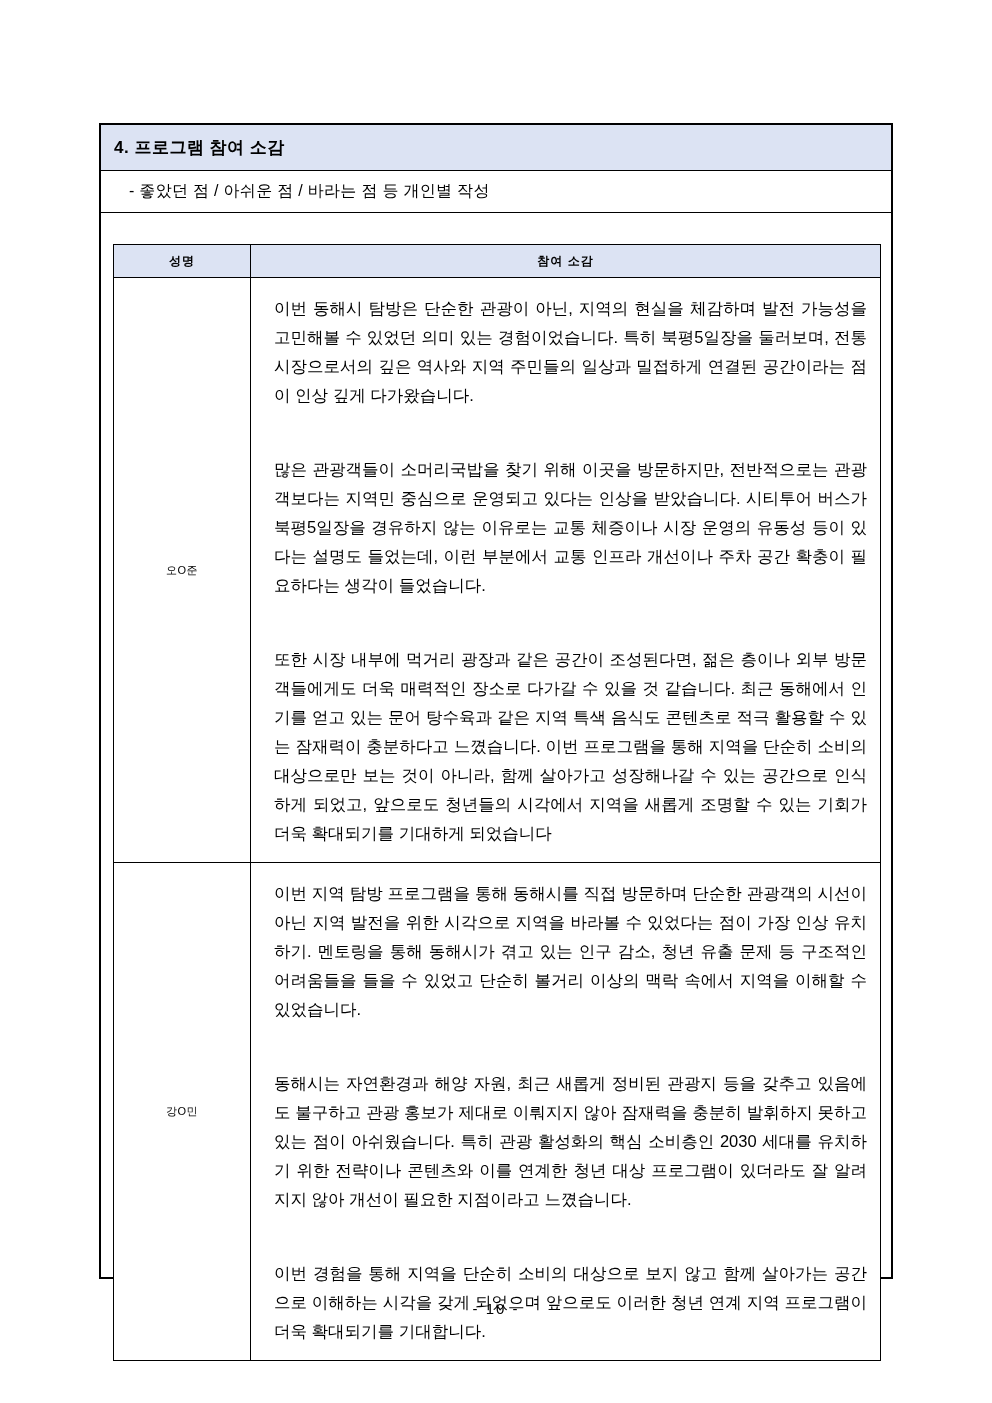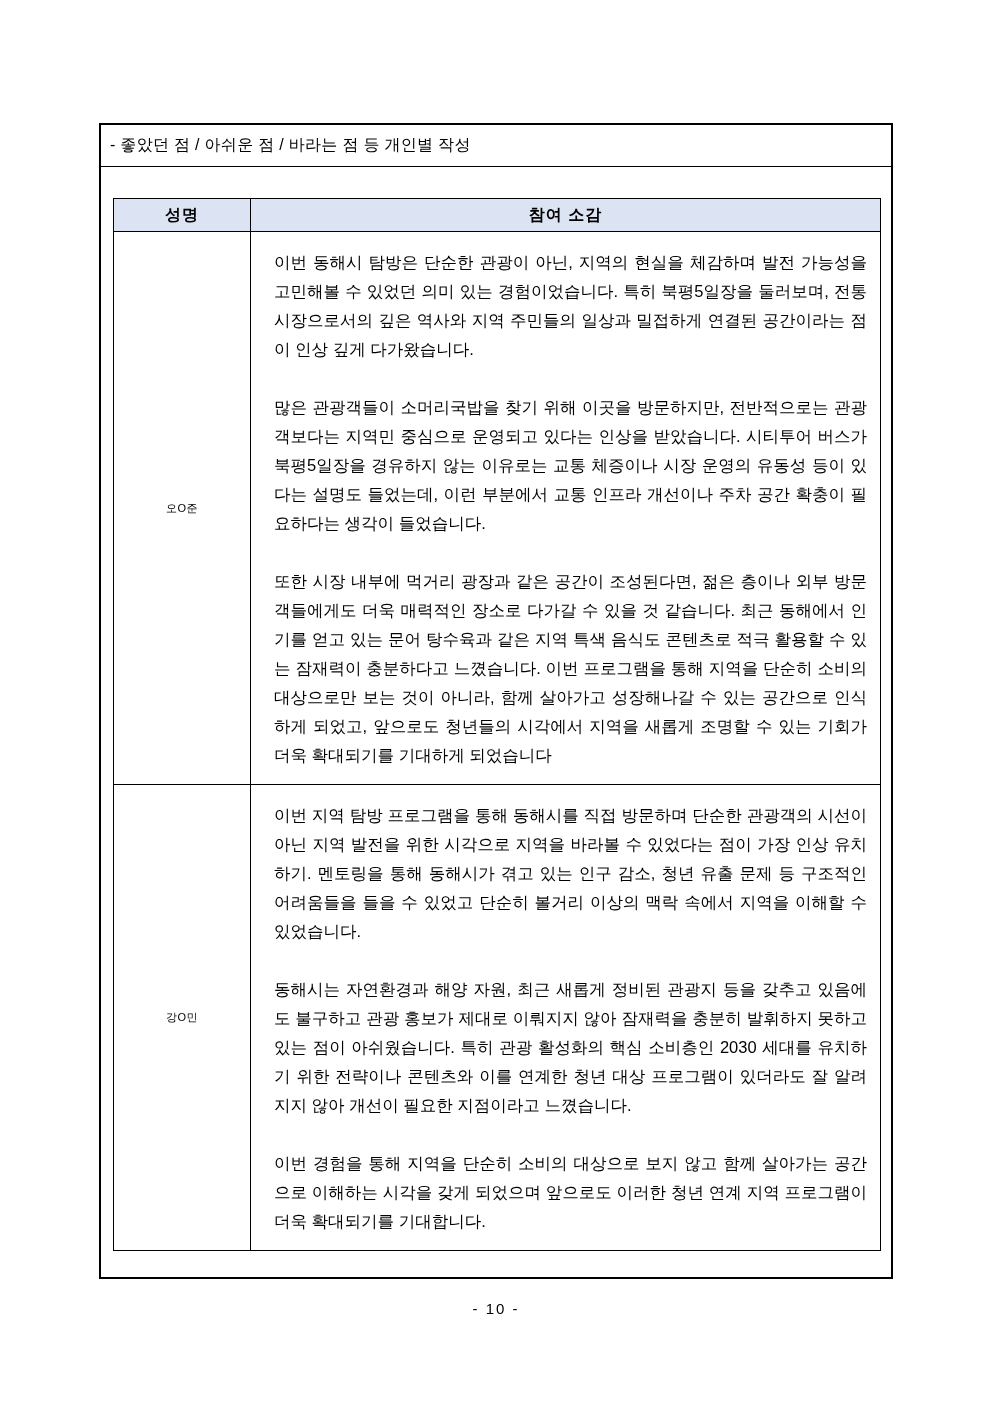--- a/index.html
+++ b/index.html
@@ -39,39 +39,39 @@
     font-size: 17px;
     font-weight: bold;
     letter-spacing: 0.5px;
   }
   .section-subtitle {
     height: 42px;
     background: #ffffff;
     border-bottom: 1px solid var(--border-color);
     display: flex;
     align-items: center;
-    padding: 0 9px;
+    padding: 0 28px;
     font-size: 16px;
     letter-spacing: 0.3px;
   }
   .section-body {
     padding: 31px 10px 6px 12px;
   }
   table.feedback-table {
     width: 100%;
     border-collapse: collapse;
     border: 1.5px solid var(--border-color);
     table-layout: fixed;
   }
   table.feedback-table th {
     background: var(--header-bg);
     border: 1px solid var(--border-color);
     border-bottom-width: 1.5px;
     height: 33px;
-    font-size: 16px;
+    font-size: 12px;
     font-weight: bold;
     text-align: center;
     vertical-align: middle;
     letter-spacing: 1px;
   }
   th.col-name { width: 137px; }
   table.feedback-table td {
     border: 1px solid var(--border-color);
     background: #ffffff;
   }
@@ -86,38 +86,39 @@
     padding: 16px 13px 14px 23px;
     font-size: 16.5px;
     line-height: 29px;
     text-align: justify;
   }
   td.feedback-cell p {
     margin: 0;
     word-break: break-all;
   }
   td.feedback-cell p + p {
-    margin-top: 29px;
+    margin-top: 45px;
   }
   tr.row-1 td { height: 538px; }
   tr.row-2 td { height: 455px; }
   .page-number {
     position: absolute;
     left: 0;
     top: 1300px;
     width: 100%;
     text-align: center;
     font-size: 15px;
     letter-spacing: 2px;
   }
 </style>
 </head>
 <body>
 
 <div class="outer-box">
+  <div class="section-header">4. 프로그램 참여 소감</div>
   <div class="section-subtitle">- 좋았던 점 / 아쉬운 점 / 바라는 점 등 개인별 작성</div>
   <div class="section-body">
     <table class="feedback-table">
       <thead>
         <tr>
           <th class="col-name">성명</th>
           <th class="col-feedback">참여 소감</th>
         </tr>
       </thead>
       <tbody>

